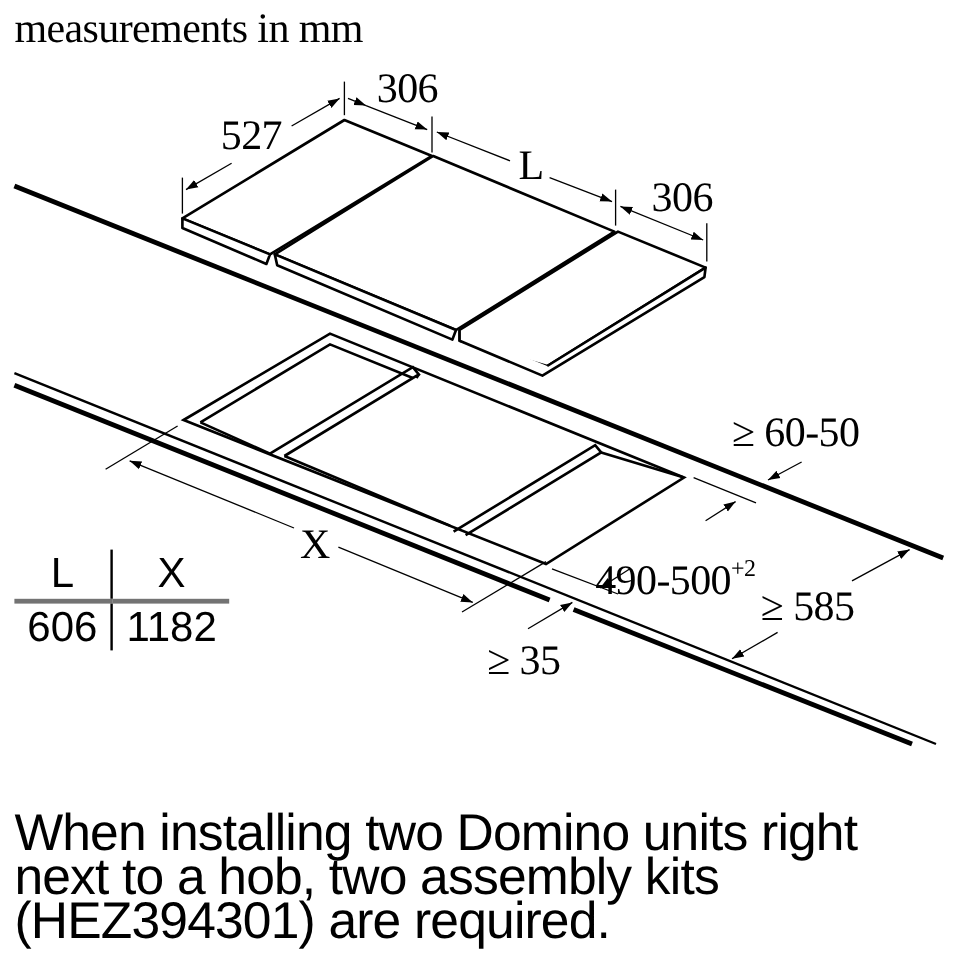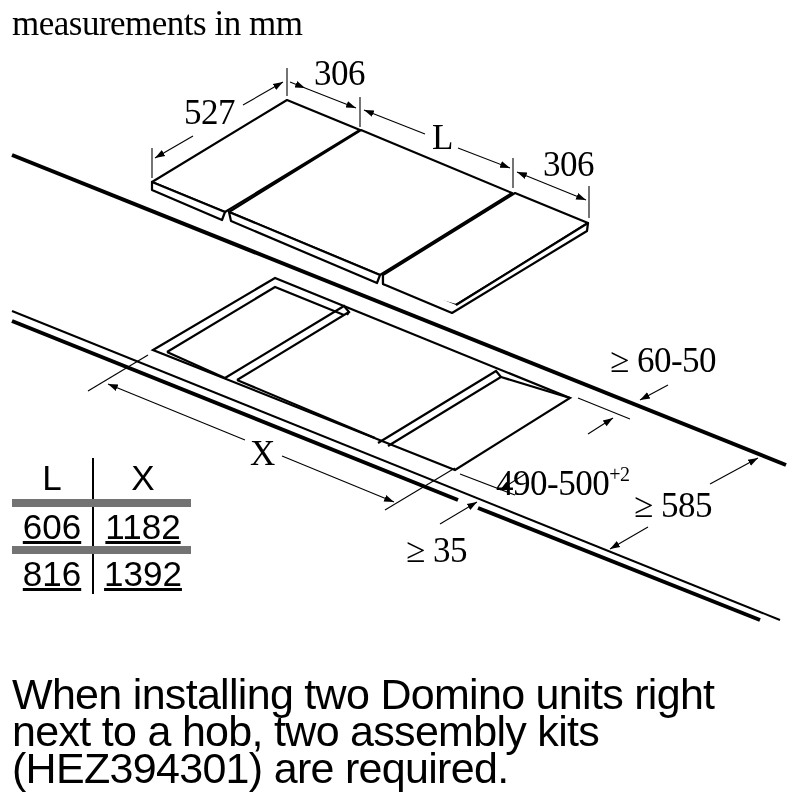--- a/index.html
+++ b/index.html
@@ -5,21 +5,21 @@
     html, body { margin: 0; padding: 0; background: #ffffff; }
     body { width: 800px; height: 800px; position: relative; overflow: hidden;
            font-family: "Liberation Sans", sans-serif; color: #000; }
     #diagram { position: absolute; left: 0; top: 0; width: 800px; height: 800px; }
     .lbl { position: absolute; font-size: 35px; line-height: 1; white-space: nowrap; letter-spacing: -0.5px; font-family: Liberation Serif, serif; }
     .sup { font-size: 20px; vertical-align: top; position: relative; top: -2px; }
     #title { left: 12px; top: 6px; font-size: 35px; }
     #dim-table { position: absolute; left: 12px; top: 458px; border-collapse: collapse; }
     #dim-table th, #dim-table td { font-size: 35px; font-weight: normal; line-height: 1.13; padding: 0 2px; text-align: center; }
     #dim-table th { padding-bottom: 1px; }
-    #dim-table tr.row td { border-top: 8px solid #737373; text-decoration: underline; }
+    #dim-table tr.row td { border-top: 4px solid #737373; }
     #dim-table tr.last td { border-bottom: 2px solid #000; }
     #dim-table .c1 { border-right: 2px solid #000; width: 76px; }
     #dim-table .c2 { width: 92px; text-align: center; padding-left: 3px; }
     #note { position: absolute; left: 12px; top: 676px; width: 780px; font-size: 43px; line-height: 37px; letter-spacing: -0.7px; }
   </style>
 </head>
 <body>
 
 <svg id="diagram" viewBox="0 0 800 800" xmlns="http://www.w3.org/2000/svg">
   <defs>
@@ -117,20 +117,16 @@
     <tr>
       <th class="c1">L</th>
       <th class="c2" style="text-align:center;">X</th>
     </tr>
   </thead>
   <tbody>
     <tr class="row">
       <td class="c1">606</td>
       <td class="c2">1182</td>
     </tr>
-    <tr class="row">
-      <td class="c1">816</td>
-      <td class="c2">1392</td>
-    </tr>
   </tbody>
 </table>
 
 <div id="note">When installing two Domino units right next to a hob, two assembly kits (HEZ394301) are required.</div>
 
 </body></html>

